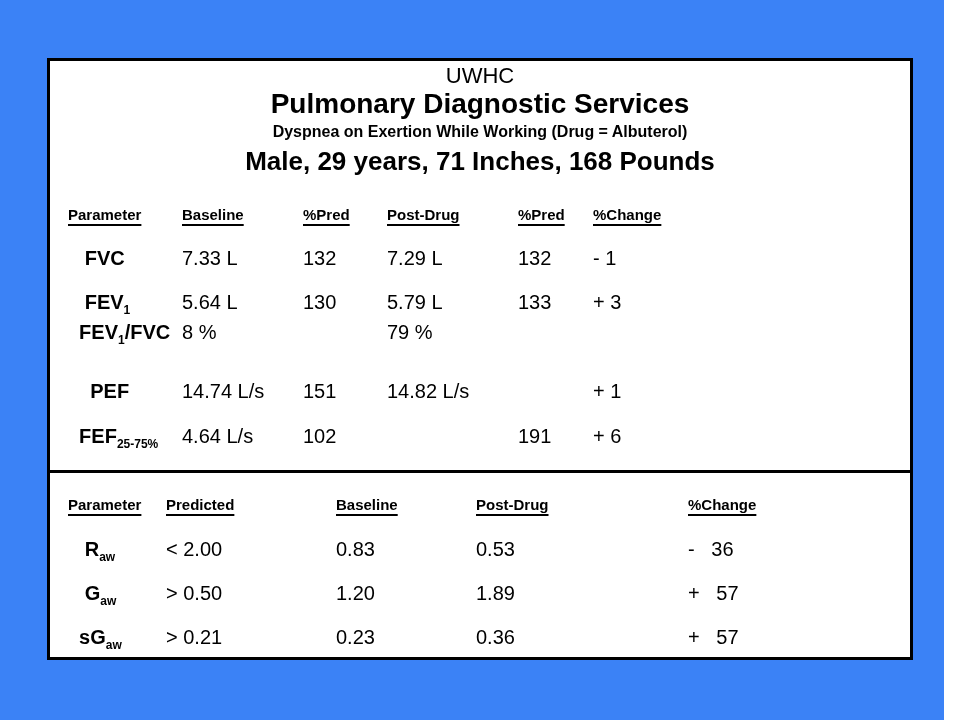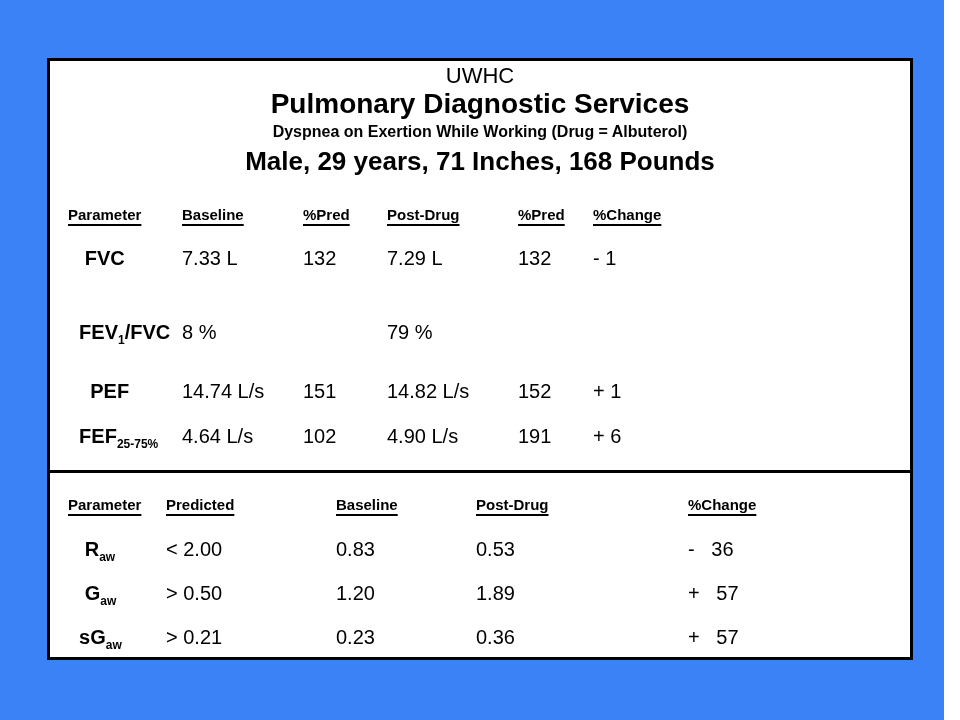--- a/index.html
+++ b/index.html
@@ -79,44 +79,50 @@
 
     <div class="row" style="top:184px">
       <span class="cell p"><span>   FVC</span><sub class="sb"></sub><span></span></span>
       <span class="cell c-base">7.33 L</span>
       <span class="cell c-pred1">132</span>
       <span class="cell c-post">7.29 L</span>
       <span class="cell c-pred2">132</span>
       <span class="cell c-chg">- 1</span>
     </div>
 
+    <div class="row" style="top:228px">
+      <span class="cell p"><span>   FEV</span><sub class="sb">1</sub><span></span></span>
+      <span class="cell c-base">5.64 L</span>
+      <span class="cell c-pred1">130</span>
+      <span class="cell c-post">5.79 L</span>
+      <span class="cell c-pred2">133</span>
+      <span class="cell c-chg">+ 3</span>
+    </div>
 
     <div class="row" style="top:258px">
       <span class="cell p"><span>  FEV</span><sub class="sb">1</sub><span>/FVC</span></span>
       <span class="cell c-base">8 %</span>
       <span class="cell c-pred1"></span>
       <span class="cell c-post">79 %</span>
       <span class="cell c-pred2"></span>
       <span class="cell c-chg"></span>
     </div>
 
     <div class="row" style="top:317px">
       <span class="cell p"><span>    PEF</span><sub class="sb"></sub><span></span></span>
       <span class="cell c-base">14.74 L/s</span>
       <span class="cell c-pred1">151</span>
       <span class="cell c-post">14.82 L/s</span>
-      <span class="cell c-pred2">152</span>
       <span class="cell c-chg">+ 1</span>
     </div>
 
     <div class="row" style="top:362px">
       <span class="cell p"><span>  FEF</span><sub class="sb">25-75%</sub><span></span></span>
       <span class="cell c-base">4.64 L/s</span>
       <span class="cell c-pred1">102</span>
-      <span class="cell c-post">4.90 L/s</span>
       <span class="cell c-pred2">191</span>
       <span class="cell c-chg">+ 6</span>
     </div>
 
     <div class="divider" style="top:409px"></div>
 
     <div class="row th" style="top:431px">
       <span class="cell p">Parameter</span>
       <span class="cell d-pred">Predicted</span>
       <span class="cell d-base">Baseline</span>

